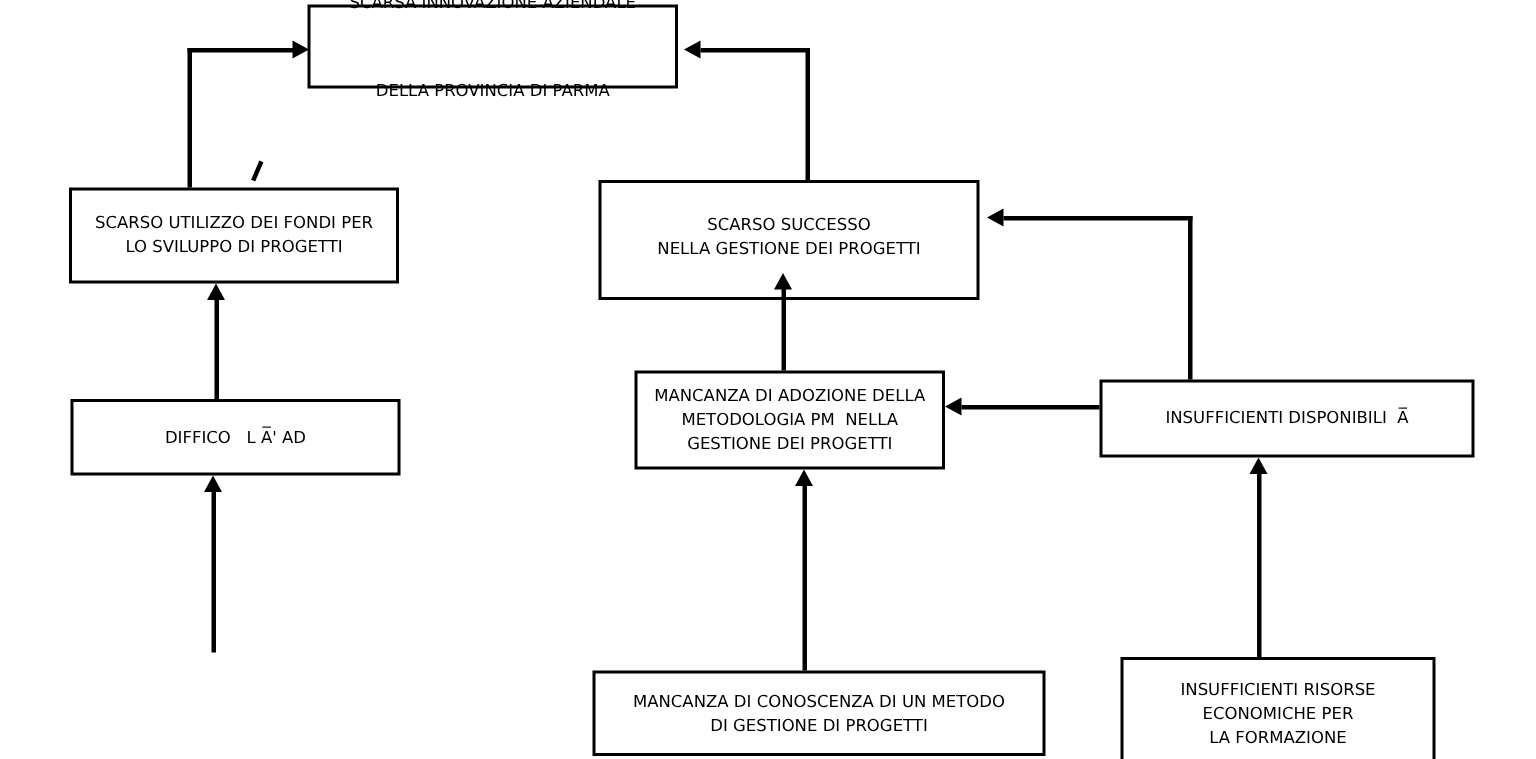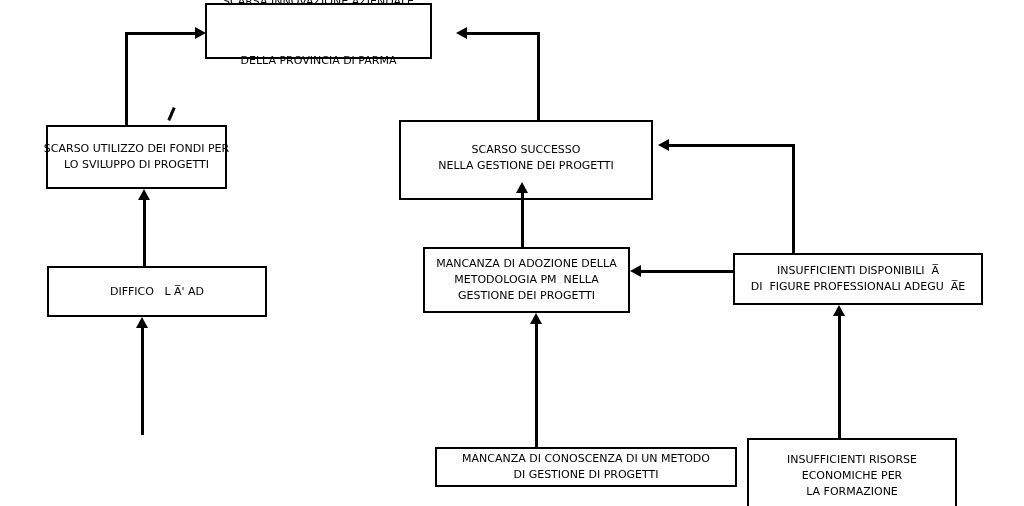--- a/index.html
+++ b/index.html
@@ -19,26 +19,26 @@
   .head.right { border-top:6px solid transparent; border-bottom:6px solid transparent; border-left:11px solid #000000; }
   .head.left  { border-top:6px solid transparent; border-bottom:6px solid transparent; border-right:11px solid #000000; }
   .head.up    { border-left:6px solid transparent; border-right:6px solid transparent; border-bottom:11px solid #000000; }
   .tick { position:absolute; background:#000000; transform:rotate(23deg); }
 </style>
 </head>
 <body>
 
 <div class="canvas">
 
-  <div class="node" style="left:205px; top:3px; width:227px; height:56px;gap:43px;">
+  <div class="node" style="left:205px; top:3px; width:247px; height:56px;gap:43px;">
     <div class="ln">SCARSA INNOVAZIONE AZIENDALE</div>
     <div class="ln">DELLA PROVINCIA DI PARMA</div>
   </div>
 
-  <div class="node" style="left:46px; top:125px; width:181px; height:64px;">
+  <div class="node" style="left:46px; top:125px; width:220px; height:64px;">
     <div class="ln">SCARSO UTILIZZO DEI FONDI PER</div>
     <div class="ln">LO SVILUPPO DI PROGETTI</div>
   </div>
 
   <div class="node" style="left:399px; top:120px; width:254px; height:80px; justify-content:flex-start; padding-top:20px;">
     <div class="ln">SCARSO SUCCESSO</div>
     <div class="ln">NELLA GESTIONE DEI PROGETTI</div>
   </div>
 
   <div class="node" style="left:47px; top:266px; width:220px; height:51px;">
@@ -46,25 +46,24 @@
   </div>
 
   <div class="node" style="left:423px; top:247px; width:207px; height:66px;">
     <div class="ln">MANCANZA DI ADOZIONE DELLA</div>
     <div class="ln">METODOLOGIA PM  NELLA</div>
     <div class="ln">GESTIONE DEI PROGETTI</div>
   </div>
 
   <div class="node" style="left:733px; top:253px; width:250px; height:52px;">
     <div class="ln">INSUFFICIENTI DISPONIBILI  A̅</div>
-    <div class="ln">DI  FIGURE PROFESSIONALI ADEGU  A̅E</div>
   </div>
 
 
-  <div class="node" style="left:395px; top:447px; width:302px; height:40px;margin-left:40px;">
+  <div class="node" style="left:395px; top:447px; width:302px; height:57px;">
     <div class="ln">MANCANZA DI CONOSCENZA DI UN METODO</div>
     <div class="ln">DI GESTIONE DI PROGETTI</div>
   </div>
 
   <div class="node" style="left:747px; top:438px; width:210px; height:76px;">
     <div class="ln">INSUFFICIENTI RISORSE</div>
     <div class="ln">ECONOMICHE PER</div>
     <div class="ln">LA FORMAZIONE</div>
   </div>
 

